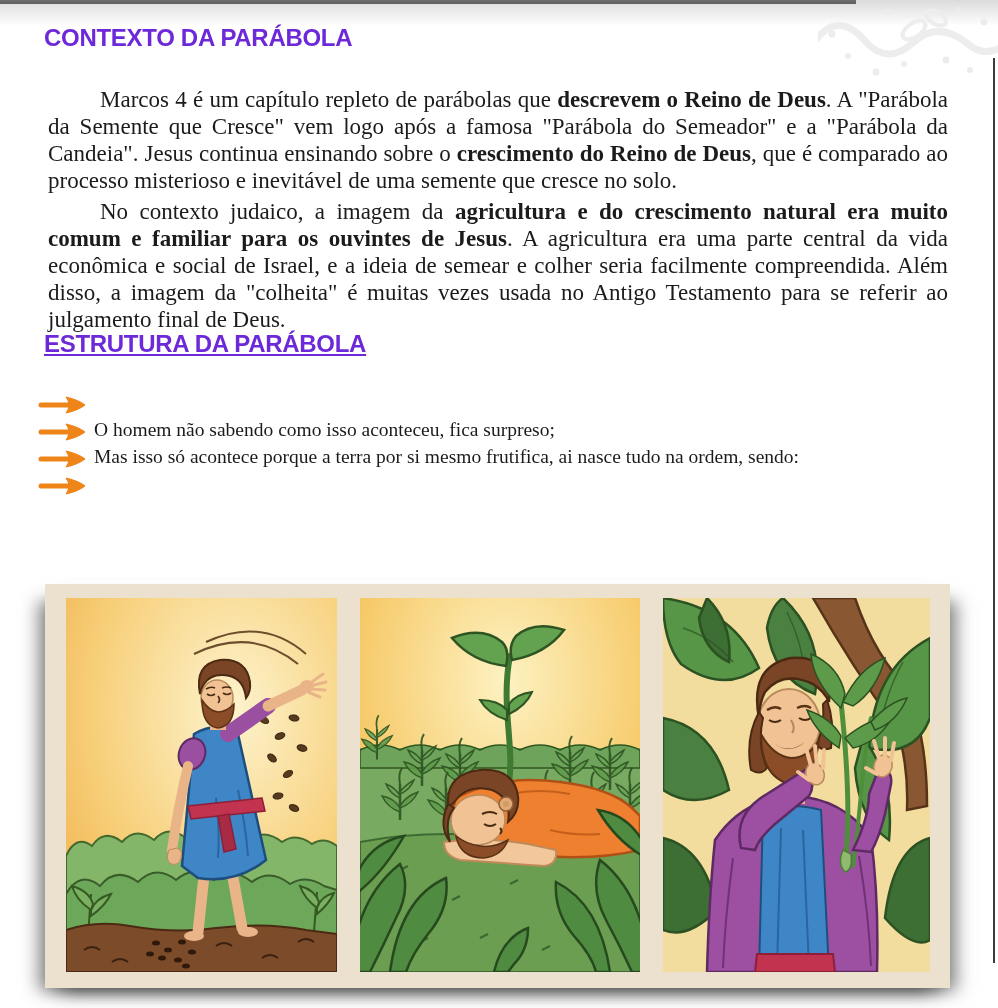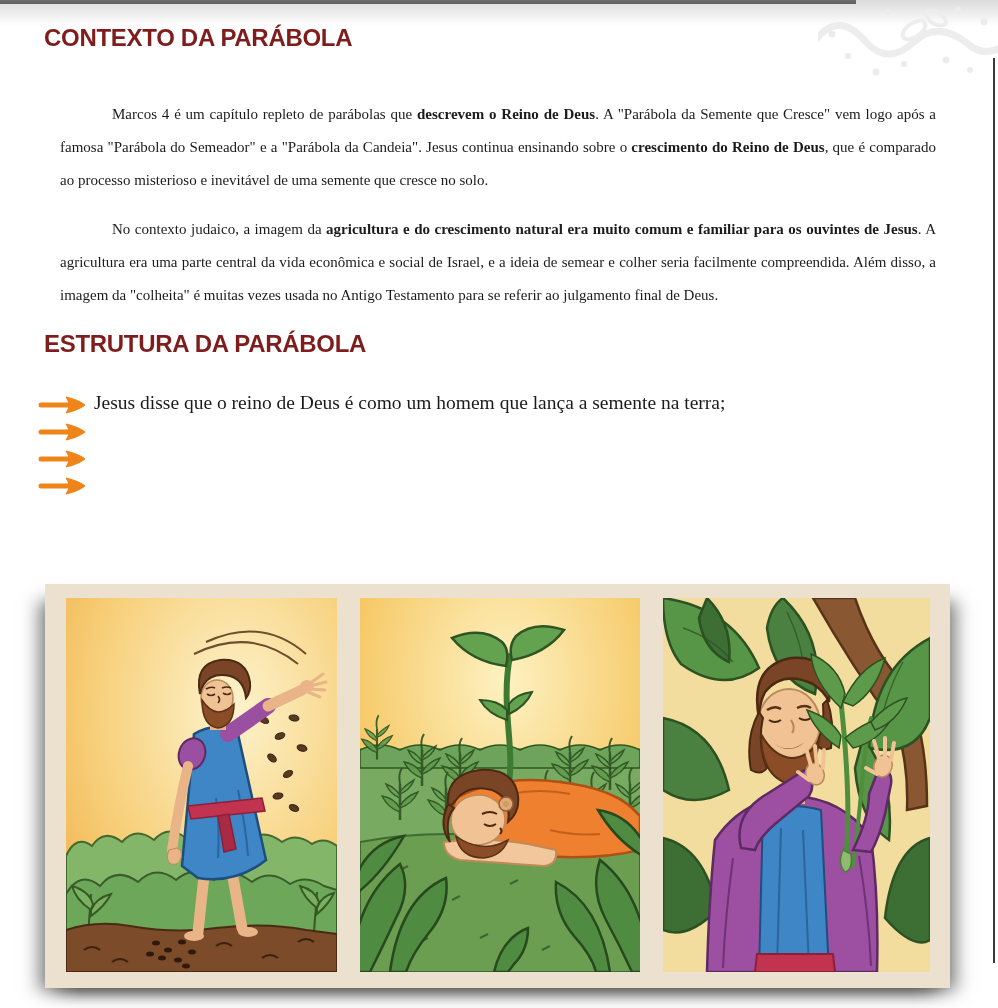--- a/index.html
+++ b/index.html
@@ -27,32 +27,32 @@
   }
   .deco{
     position:absolute;right:0;top:0;width:180px;height:88px;
   }
   .heading{
     position:absolute;left:44px;
     font-family:"Liberation Sans", sans-serif;
     font-weight:bold;
     font-size:24px;
     letter-spacing:-0.3px;
-    color:#7f1d1d;
+    color:#6d28d9;
     margin:0;
   }
   #h-context{top:24px;}
-  #h-structure{top:330px;}
+  #h-structure{top:330px;text-decoration:underline;}
   .paras{
     position:absolute;left:44px;top:82px;width:908px;
   }
   .para{
-    margin:16px;
-    font-size:15px;
-    line-height:33px;
+    margin:4px;
+    font-size:23px;
+    line-height:27px;
     text-align:justify;
     text-indent:52px;
   }
   .list{
     position:absolute;left:38px;top:390px;width:930px;
   }
   .li{
     display:flex;align-items:flex-start;
     height:27px;
   }
@@ -112,33 +112,34 @@
     </div>
 
   <h1 class="heading" id="h-structure">ESTRUTURA DA PARÁBOLA</h1>
 
   <div class="list">
       <div class="li">
   <svg class="arrow" width="50" height="20" viewBox="0 0 50 20">
     <path d="M3,10 L33,10" stroke="#ef8418" stroke-width="5" stroke-linecap="round" fill="none"></path>
     <path d="M28,2 Q41,5 47,10 Q41,15 28,18 Q34,10 28,2 Z" fill="#ef8418" stroke="#ef8418" stroke-width="1"></path>
   </svg>
-<span class="li-text">Jesus disse que o reino de Deus é como um homem que lança a semente na terra;</span>
       </div>
       <div class="li">
   <svg class="arrow" width="50" height="20" viewBox="0 0 50 20">
     <path d="M3,10 L33,10" stroke="#ef8418" stroke-width="5" stroke-linecap="round" fill="none"></path>
     <path d="M28,2 Q41,5 47,10 Q41,15 28,18 Q34,10 28,2 Z" fill="#ef8418" stroke="#ef8418" stroke-width="1"></path>
   </svg>
+<span class="li-text">O homem não sabendo como isso aconteceu, fica surpreso;</span>
       </div>
       <div class="li">
   <svg class="arrow" width="50" height="20" viewBox="0 0 50 20">
     <path d="M3,10 L33,10" stroke="#ef8418" stroke-width="5" stroke-linecap="round" fill="none"></path>
     <path d="M28,2 Q41,5 47,10 Q41,15 28,18 Q34,10 28,2 Z" fill="#ef8418" stroke="#ef8418" stroke-width="1"></path>
   </svg>
+<span class="li-text">Mas isso só acontece porque a terra por si mesmo frutifica, ai nasce tudo na ordem, sendo:</span>
       </div>
       <div class="li">
   <svg class="arrow" width="50" height="20" viewBox="0 0 50 20">
     <path d="M3,10 L33,10" stroke="#ef8418" stroke-width="5" stroke-linecap="round" fill="none"></path>
     <path d="M28,2 Q41,5 47,10 Q41,15 28,18 Q34,10 28,2 Z" fill="#ef8418" stroke="#ef8418" stroke-width="1"></path>
   </svg>
       </div>
     </div>
 
   <div class="panel">

